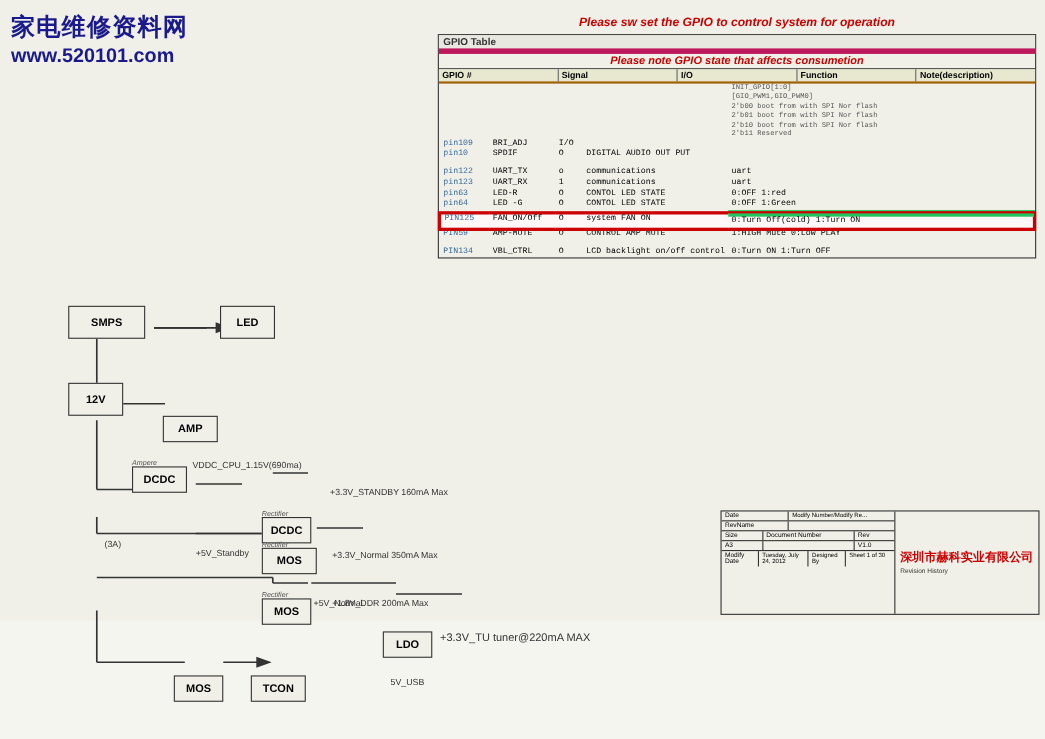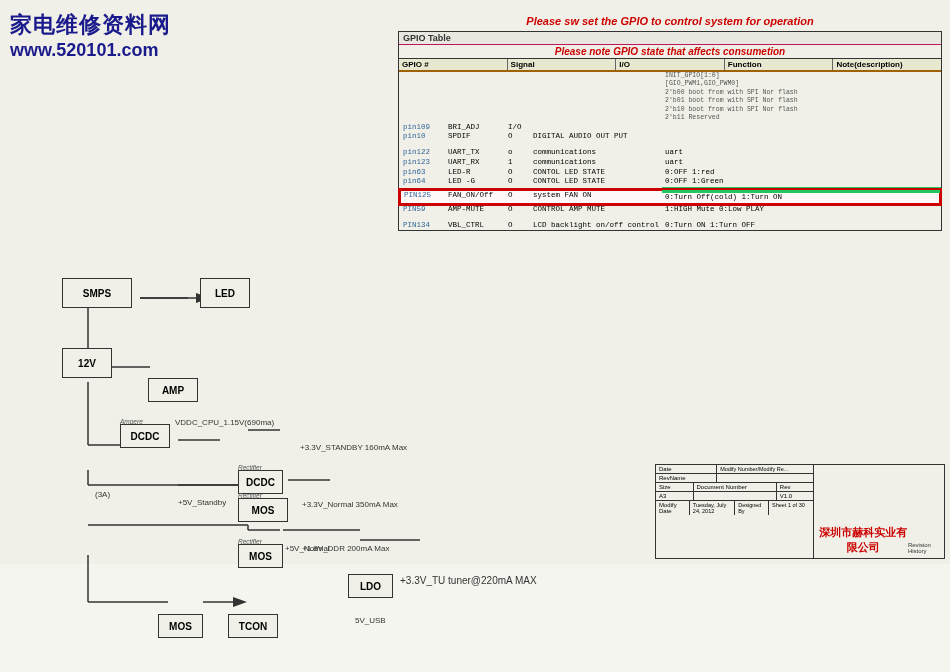--- a/index.html
+++ b/index.html
@@ -47,21 +47,21 @@
       margin-bottom: 4px;
     }
 
     .gpio-table-container {
       border: 1px solid #333;
       width: 100%;
     }
 
     .gpio-table-header-row {
       background: #e8e8e0;
-      border-bottom: 1px solid #be185d;
+      border-bottom: 5px solid #be185d;
       padding: 1px 4px;
       font-size: 9px;
       font-weight: bold;
       color: #333;
       text-align: left;
     }
 
     .notice-line2 {
       color: #cc0000;
       font-style: italic;
@@ -130,23 +130,23 @@
       height: 100%;
     }
     .title-left {
       width: 55%;
       border-right: 1px solid #333;
       font-size: 6.5px;
     }
     .title-right {
       width: 45%;
       display: flex;
-      align-items: flex-end;
+      align-items: flex-start;
       justify-content: center;
-      flex-direction: row;
+      flex-direction: column;
       padding: 4px;
     }
     .company-name {
       font-size: 11px;
       font-weight: bold;
       color: #cc0000;
       text-align: center;
       line-height: 1.3;
     }
     .title-row {

